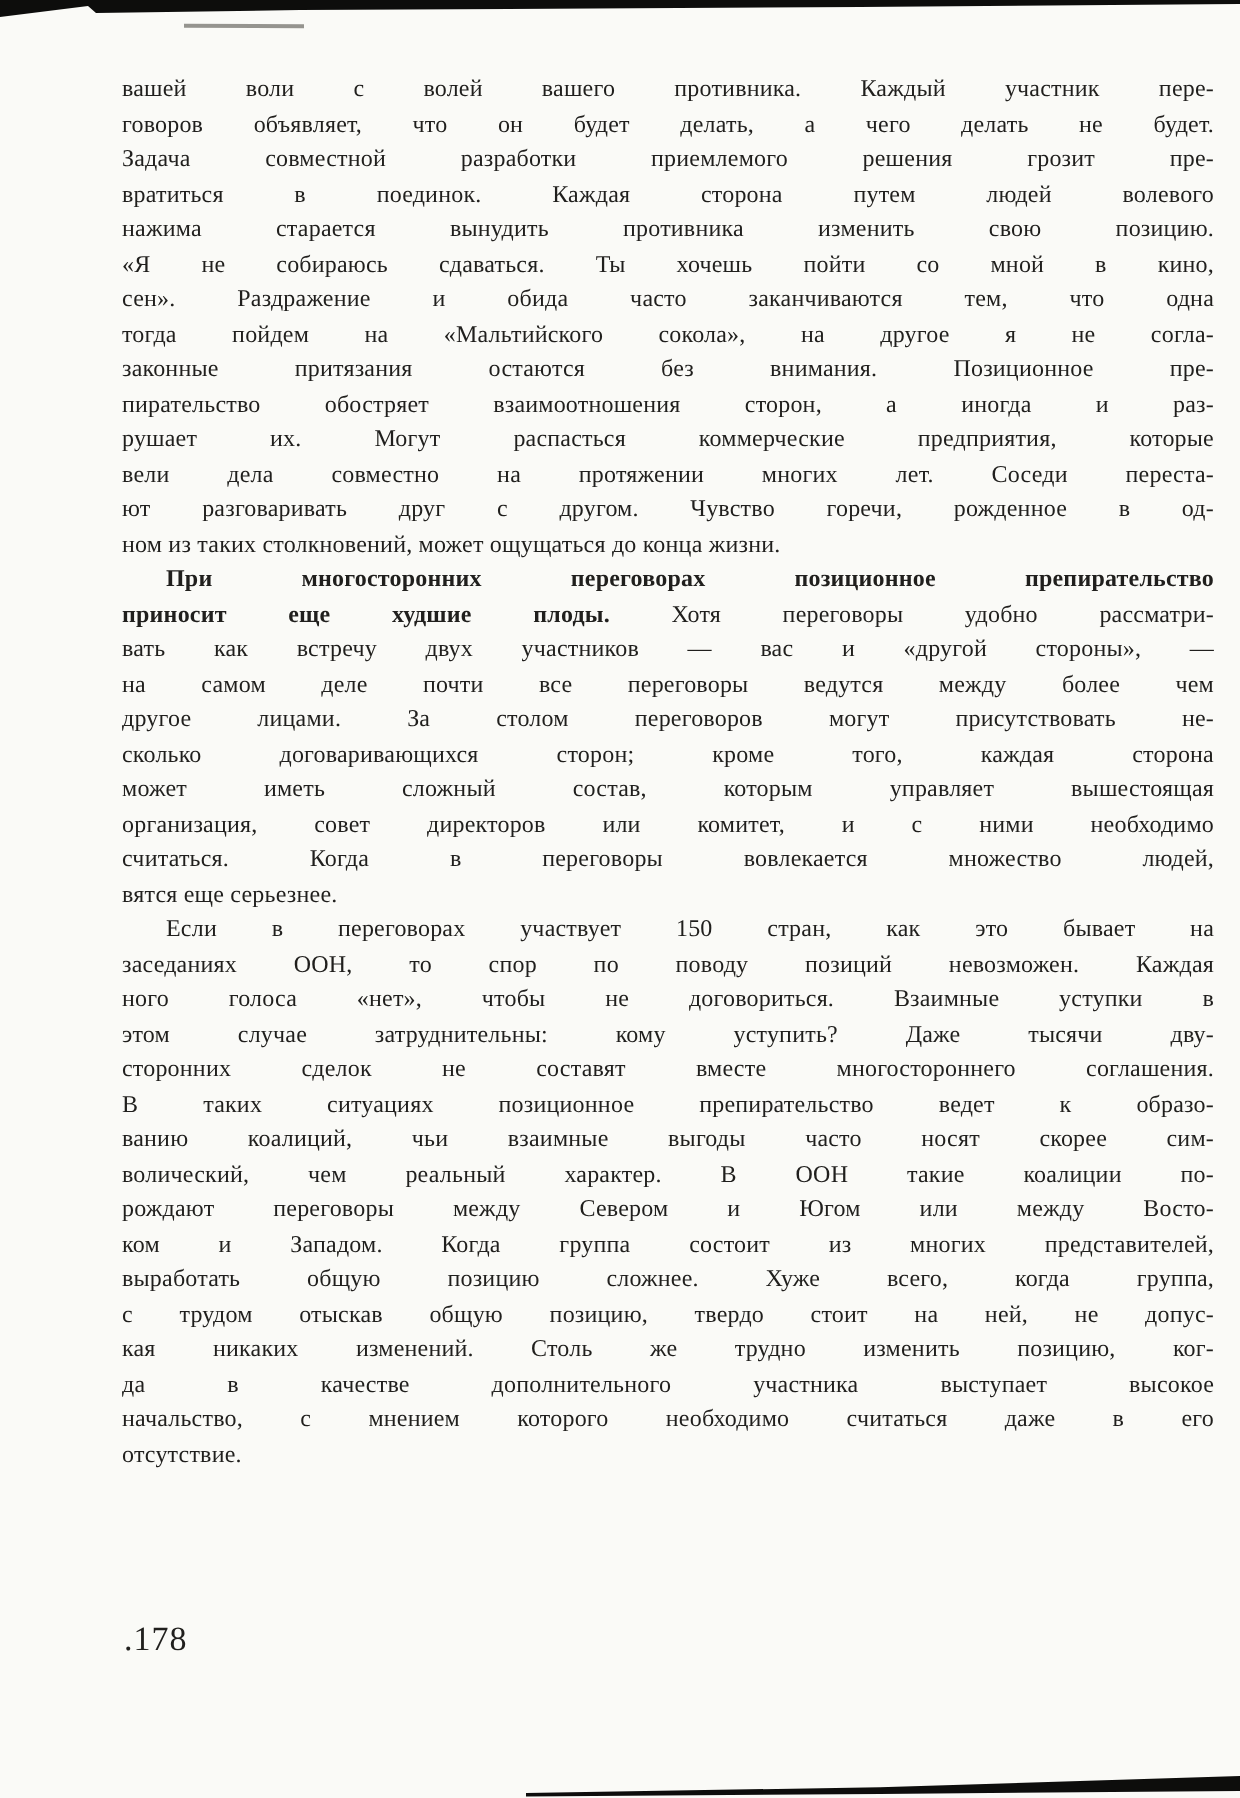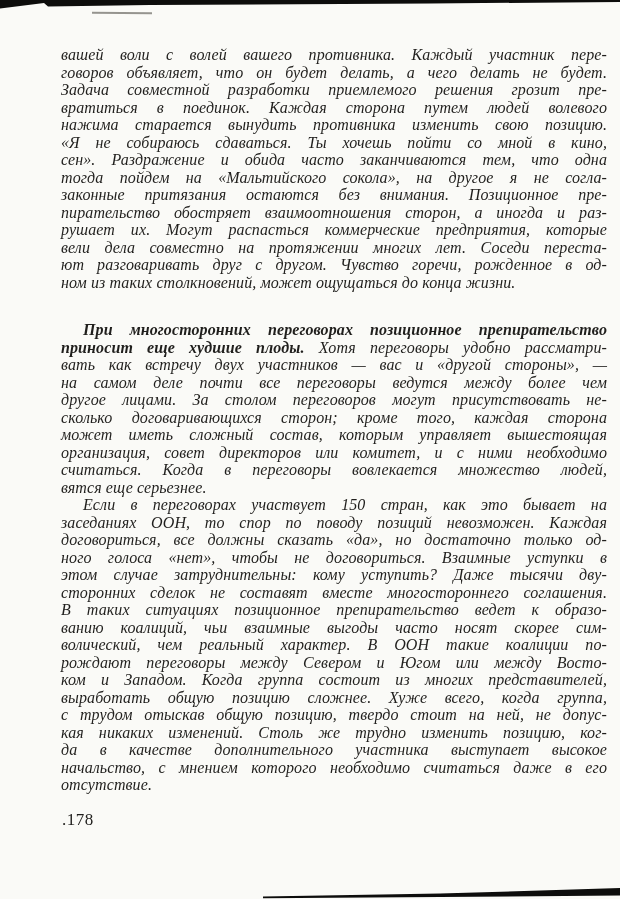--- a/index.html
+++ b/index.html
@@ -9,28 +9,27 @@
     background: var(--paper, #fafaf7);
     color: var(--ink, #201f1d);
     font-family: "Liberation Serif", "DejaVu Serif", serif;
     overflow: hidden;
   }
   .page-scan { position: absolute; inset: 0; }
 
   .text-block {
     position: absolute;
     left: 61px;
-    top: 46px;
+    top: 36px;
     width: 546px;
-    font-size: 16px;
+    font-size: 12px;
     line-height: 17.5px;
     letter-spacing: 0.1px;
-    font-style: italic;
   }
-  .paragraph.gap-before { margin-top: 30px; }
+  .paragraph.gap-before { margin-top: 0; }
   .line {
     text-align: justify;
     text-align-last: justify;
     white-space: normal;
   }
   .line.last { text-align-last: left; }
   .line.indent { text-indent: 22px; }
   .bold { font-weight: bold; }
 
   .page-number {
@@ -94,21 +93,20 @@
         <div class="line"><span>другое лицами. За столом переговоров могут присутствовать не-</span></div>
         <div class="line"><span>сколько договаривающихся сторон; кроме того, каждая сторона</span></div>
         <div class="line"><span>может иметь сложный состав, которым управляет вышестоящая</span></div>
         <div class="line"><span>организация, совет директоров или комитет, и с ними необходимо</span></div>
         <div class="line"><span>считаться. Когда в переговоры вовлекается множество людей,</span></div>
         <div class="line last"><span>вятся еще серьезнее.</span></div>
       </div>
       <div class="paragraph">
         <div class="line indent"><span>Если в переговорах участвует 150 стран, как это бывает на</span></div>
         <div class="line"><span>заседаниях ООН, то спор по поводу позиций невозможен. Каждая</span></div>
-        <div class="line"><span>договориться, все должны сказать «да», но достаточно только од-</span></div>
         <div class="line"><span>ного голоса «нет», чтобы не договориться. Взаимные уступки в</span></div>
         <div class="line"><span>этом случае затруднительны: кому уступить? Даже тысячи дву-</span></div>
         <div class="line"><span>сторонних сделок не составят вместе многостороннего соглашения.</span></div>
         <div class="line"><span>В таких ситуациях позиционное препирательство ведет к образо-</span></div>
         <div class="line"><span>ванию коалиций, чьи взаимные выгоды часто носят скорее сим-</span></div>
         <div class="line"><span>волический, чем реальный характер. В ООН такие коалиции по-</span></div>
         <div class="line"><span>рождают переговоры между Севером и Югом или между Восто-</span></div>
         <div class="line"><span>ком и Западом. Когда группа состоит из многих представителей,</span></div>
         <div class="line"><span>выработать общую позицию сложнее. Хуже всего, когда группа,</span></div>
         <div class="line"><span>с трудом отыскав общую позицию, твердо стоит на ней, не допус-</span></div>

